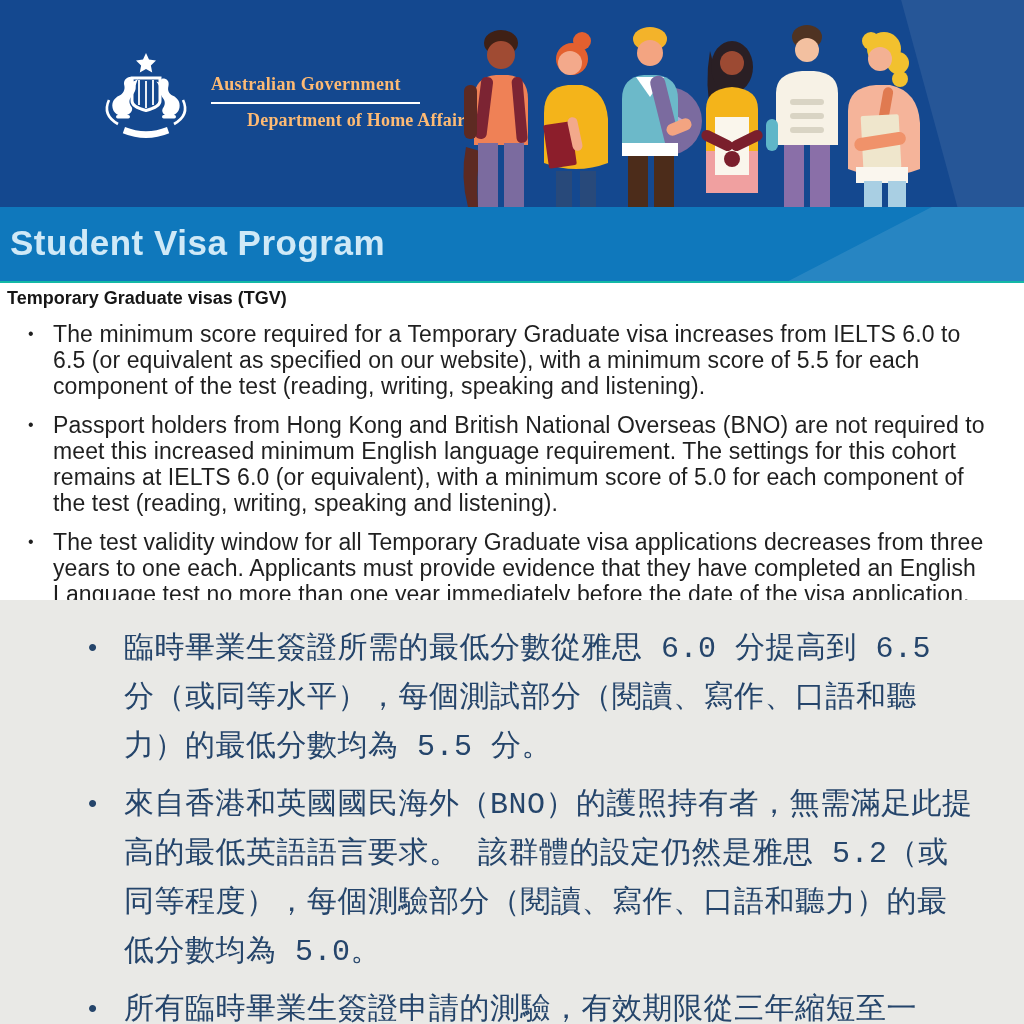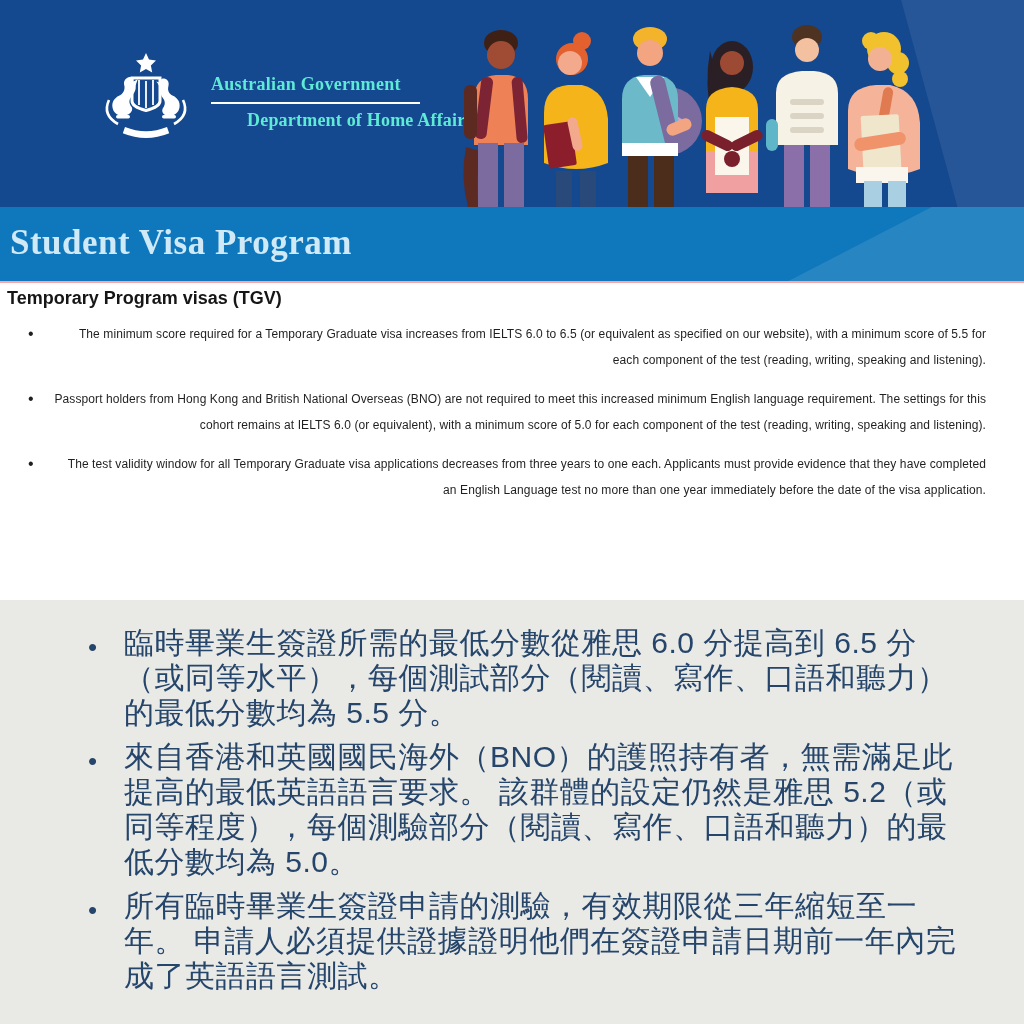--- a/index.html
+++ b/index.html
@@ -13,61 +13,60 @@
     background:#14488f; overflow:hidden;
   }
   .header-diag {
     position:absolute; top:0; left:0; width:100%; height:100%;
     background:rgba(255,255,255,0.08);
     clip-path:polygon(88% 0, 100% 0, 100% 100%, 93.5% 100%);
     pointer-events:none;
   }
   .logo { position:absolute; left:95px; top:52px; display:flex; align-items:center; gap:14px; }
   .crest { flex:0 0 auto; }
-  .logo-text { color:#5eead4; font-family:"Liberation Serif", serif; font-weight:bold; }
+  .logo-text { color:#fdba74; font-family:"Liberation Serif", serif; font-weight:bold; }
   .logo-line1 { font-size:18px; letter-spacing:0.3px; padding-bottom:7px; }
   .logo-divider { height:2px; background:#ffffff; width:209px; }
   .logo-line2 { font-size:18px; letter-spacing:0.2px; padding-top:6px;margin-left:36px; }
   .students { position:absolute; right:40px; bottom:0; }
 
   
   .title-band {
     position:relative; width:100%; height:76px;
     background:#0f78bc; overflow:hidden;
-    border-bottom:2px solid #fca5a5;
-    font-family:Liberation Serif, serif;
+    border-bottom:2px solid #14b8a6;
   }
   .band-diag {
     position:absolute; top:0; left:0; width:100%; height:100%;
     background:rgba(255,255,255,0.10);
     clip-path:polygon(91% 0, 100% 0, 100% 100%, 77% 100%);
     pointer-events:none;
   }
   .band-title {
     position:relative; z-index:1; color:#cfe9f7;
     font-size:35px; font-weight:bold; letter-spacing:0.5px;
     line-height:72px; padding-left:10px;
   }
 
   
   .en-section { width:100%; height:317px; background:#ffffff; padding:5px 38px 0 7px; overflow:hidden; }
   .en-heading { font-size:18px; font-weight:bold; color:#161616; margin-bottom:12px; }
   .en-list { list-style:none; }
   .en-list li { display:flex; margin-bottom:13px; color:#1f1f1f; }
   .en-list .marker { flex:0 0 46px; padding-left:21px; font-size:16px; line-height:26px; color:#1f1f1f; }
-  .en-list .txt { flex:1; font-size:12px; line-height:26px; letter-spacing:0.1px;text-align:right; }
+  .en-list .txt { flex:1; font-size:23px; line-height:26px; letter-spacing:0.1px; }
 
   
   .zh-section { width:100%; height:424px; background:#e9e9e6; padding:25px 48px 0 88px; overflow:hidden; }
   .zh-list { list-style:none; }
   .zh-list li { display:flex; margin-bottom:9px; color:#25456b; }
   .zh-list .marker { flex:0 0 36px; font-size:26px; line-height:45px; color:#25456b; }
   .zh-list .txt {
-    flex:1; font-size:30px; line-height:35px;
-    font-family:Liberation Sans, sans-serif;
+    flex:1; font-size:30px; line-height:49px;
+    font-family:Liberation Mono, monospace;
     letter-spacing:0.5px;
   }
 </style>
 </head>
 <body>
 
 <div class="page">
 
   <div class="header">
     <div class="header-diag"></div>
@@ -172,21 +171,21 @@
       </g>
     </svg>
   </div>
 
   <div class="title-band">
     <div class="band-diag"></div>
     <h1 class="band-title">Student Visa Program</h1>
   </div>
 
   <section class="en-section">
-    <h2 class="en-heading">Temporary Program visas (TGV)</h2>
+    <h2 class="en-heading">Temporary Graduate visas (TGV)</h2>
     <ul class="en-list">
       <li>
         <span class="marker">•</span>
         <span class="txt">The minimum score required for a Temporary Graduate visa increases from IELTS 6.0 to 6.5 (or equivalent as specified on our website), with a minimum score of 5.5 for each component of the test (reading, writing, speaking and listening).</span>
       </li>
       <li>
         <span class="marker">•</span>
         <span class="txt">Passport holders from Hong Kong and British National Overseas (BNO) are not required to meet this increased minimum English language requirement. The settings for this cohort remains at IELTS 6.0 (or equivalent), with a minimum score of 5.0 for each component of the test (reading, writing, speaking and listening).</span>
       </li>
       <li>

